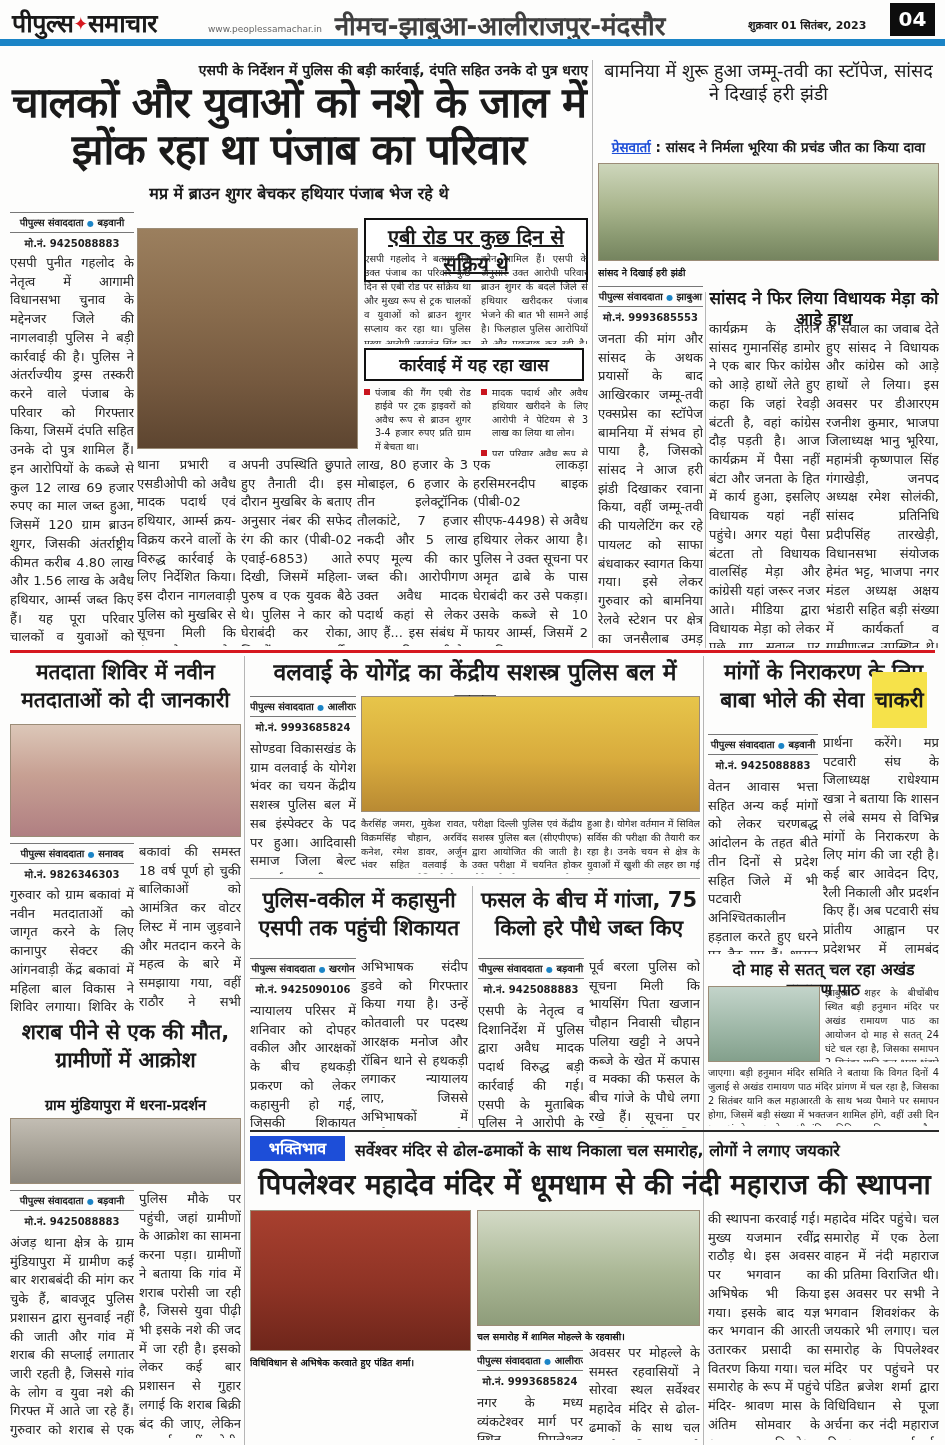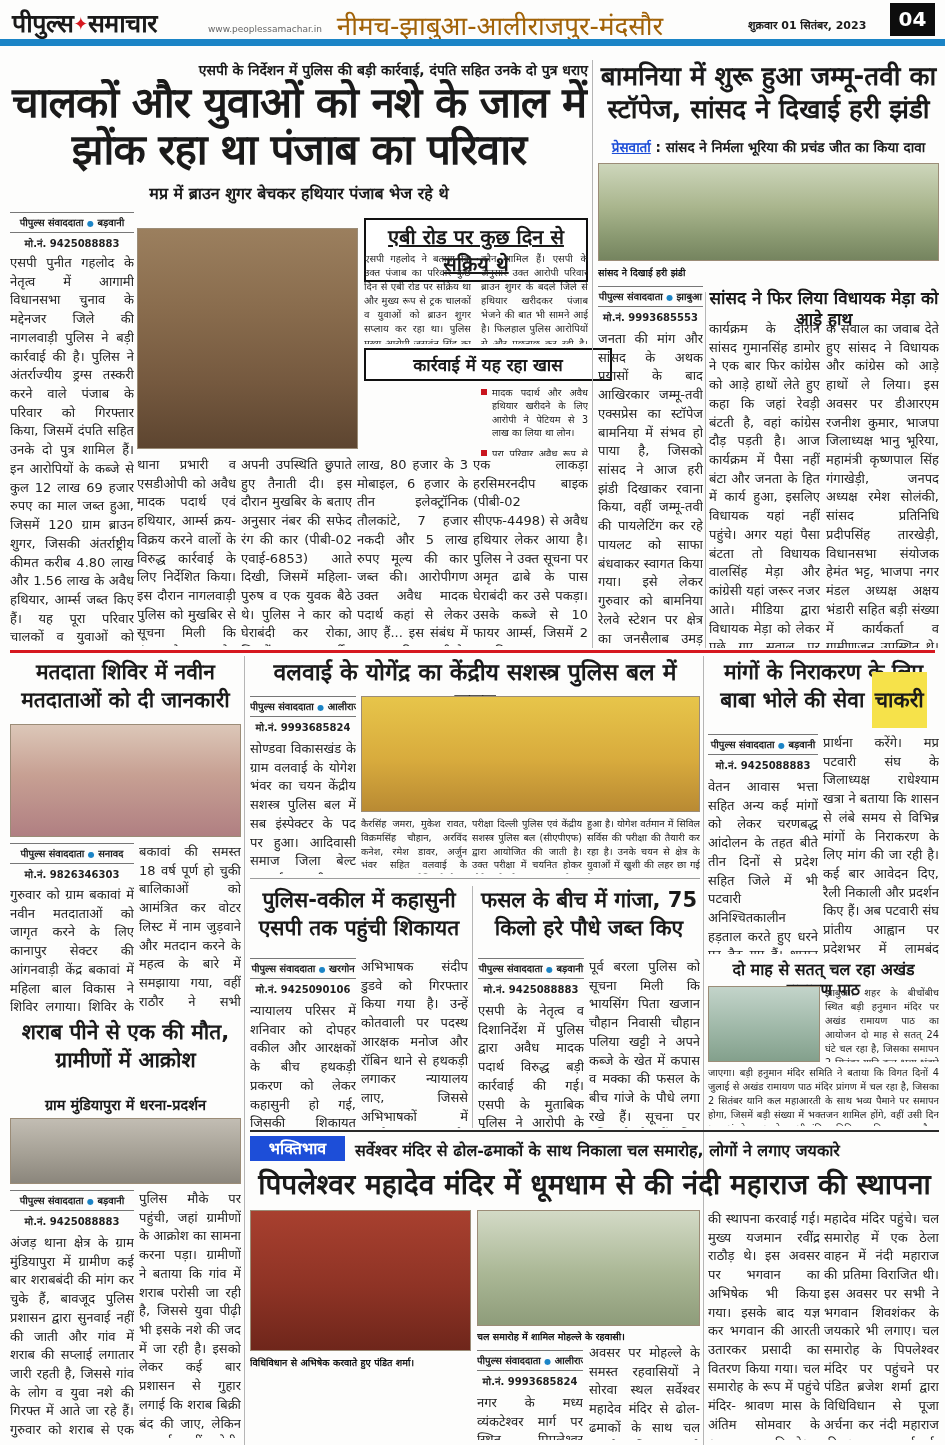--- a/index.html
+++ b/index.html
@@ -4,28 +4,28 @@
 <style>
   * { margin:0; padding:0; box-sizing:border-box; }
   body { background:#d9d9d9; font-family:"DejaVu Sans","Liberation Sans",sans-serif; }
   .page { position:relative; width:945px; height:1445px; margin:0 auto; background:#fdfdfc; overflow:hidden; color:#1a1a1a; }
   .abs { position:absolute; }
 
   
   .logo { font-size:25px; font-weight:700; letter-spacing:-0.5px; white-space:nowrap; }
   .logo .dia { color:#d6181f; font-size:18px; vertical-align:2px; }
   .website { font-size:9px; color:#666; }
-  .edition { color:#a16207; font-weight:400; font-size:26px; text-align:center; white-space:nowrap; }
+  .edition { color:#404040; font-weight:700; font-size:26px; text-align:center; white-space:nowrap; }
   .date { font-size:11px; font-weight:700; white-space:nowrap; }
   .pagenum { background:#0d0d0d; color:#fff; font-weight:800; font-size:20px; text-align:center; line-height:33px; }
   .bluebar { background:#1b84c6; }
 
   
   .h-main { font-size:42px; line-height:1.12; font-weight:800; text-align:center; letter-spacing:-1px; }
-  .h-lg   { font-size:26px; line-height:1.25; font-weight:700; text-align:center; }
+  .h-lg   { font-size:18px; line-height:1.25; font-weight:400; text-align:center; }
   .h-md   { font-size:21px; line-height:1.35; font-weight:800; text-align:center; }
   .h-one  { font-size:23px; line-height:1.3; font-weight:800; text-align:center; }
   .h-sm   { font-size:15.5px; line-height:1.25; font-weight:800; text-align:center; }
   .h-band { font-size:28px; line-height:1.2; font-weight:800; text-align:center; }
   .kicker { font-size:14px; font-weight:700; text-align:center; }
   .deck   { font-size:16px; font-weight:800; text-align:center; }
   .red-label { color:#1d4ed8;text-decoration:underline; }
   .hl { background:#f6e24a; padding:16px 3px; }
 
   
@@ -86,21 +86,25 @@
     <div class="phone">मो.नं. 9425088883</div>
   </div>
   <div class="col" style="left:10px;top:254px;width:124px;height:394px;">एसपी पुनीत गहलोद के नेतृत्व में आगामी विधानसभा चुनाव के मद्देनजर जिले की नागलवाड़ी पुलिस ने बड़ी कार्रवाई की है। पुलिस ने अंतर्राज्यीय ड्रग्स तस्करी करने वाले पंजाब के परिवार को गिरफ्तार किया, जिसमें दंपति सहित उनके दो पुत्र शामिल हैं। इन आरोपियों के कब्जे से कुल 12 लाख 69 हजार रुपए का माल जब्त हुआ, जिसमें 120 ग्राम ब्राउन शुगर, जिसकी अंतर्राष्ट्रीय कीमत करीब 4.80 लाख और 1.56 लाख के अवैध हथियार, आर्म्स जब्त किए हैं। यह पूरा परिवार चालकों व युवाओं को हाईवे पर अवैध मादक पदार्थ व हथियारों का कारोबार कर रहा था। इस मामले का खुलासा गुरुवार शाम 4 बजे प्रेसवार्ता में एसपी पुनीत गहलोद ने किया। इस दौरान एसपी गहलोद ने बताया कि पुलिस को लगातार सूचना मिल रही थी कि एबी रोड हाईवे पर ब्राउन शुगर व अवैध हथियारों की तस्करी की जा रही है।</div>
 
   <div class="photo ph-police" style="left:137px;top:228px;width:221px;height:221px;"></div>
 
   <div class="box-title" style="left:364px;top:218px;width:224px;font-size:20px;padding:3px 4px;text-decoration:underline;">एबी रोड पर कुछ दिन से सक्रिय थे</div>
   <div class="col" style="left:364px;top:252px;width:107px;height:92px;font-size:9.8px;">एसपी गहलोद ने बताया कि उक्त पंजाब का परिवार कुछ दिन से एबी रोड पर सक्रिय था और मुख्य रूप से ट्रक चालकों व युवाओं को ब्राउन शुगर सप्लाय कर रहा था। पुलिस मुख्य आरोपी जसवंत सिंह का रिमांड लेकर पूछताछ करेगी कि उक्त ब्राउन शुगर के परिवहन व सप्लाय में और कौन-</div>
   <div class="col" style="left:481px;top:252px;width:107px;height:92px;font-size:9.8px;">कौन शामिल हैं। एसपी के अनुसार उक्त आरोपी परिवार ब्राउन शुगर के बदले जिले से हथियार खरीदकर पंजाब भेजने की बात भी सामने आई है। फिलहाल पुलिस आरोपियों से और पूछताछ कर रही है। इस सफलता पर पुलिस टीम को पुरस्कृत किया जाएगा।</div>
 
-  <div class="box-title" style="left:364px;top:348px;width:248px;font-size:17px;padding:3px 8px;">कार्रवाई में यह रहा खास</div>
+  <div class="box-title" style="left:364px;top:348px;width:220px;font-size:17px;padding:3px 8px;">कार्रवाई में यह रहा खास</div>
+  <div class="abs" style="left:364px;top:386px;width:107px;height:70px;overflow:hidden;">
+    <div class="bullet">पंजाब की गैंग एबी रोड हाईवे पर ट्रक ड्राइवरों को अवैध रूप से ब्राउन शुगर 3-4 हजार रुपए प्रति ग्राम में बेचता था।</div>
+
+  </div>
   <div class="abs" style="left:481px;top:386px;width:107px;height:70px;overflow:hidden;">
     <div class="bullet">मादक पदार्थ और अवैध हथियार खरीदने के लिए आरोपी ने पेटियम से 3 लाख का लिया था लोन।</div>
     <div class="bullet">पूरा परिवार अवैध रूप से ड्रग्स के साथ-साथ अवैध हथियार का हाईवे पर करता था सौदा।</div>
   </div>
 
   <div class="col" style="left:137px;top:456px;width:99px;height:190px;">थाना प्रभारी व एसडीओपी को अवैध मादक पदार्थ एवं हथियार, आर्म्स क्रय-विक्रय करने वालों के विरुद्ध कार्रवाई के लिए निर्देशित किया। इस दौरान नागलवाड़ी पुलिस को मुखबिर से सूचना मिली कि पंजाब के कुछ लोग ब्राउन शुगर व हथियार लेकर एबी रोड हाईवे से निकलने वाले हैं। सूचना पर पुलिस टीम ने अमृत ढाबे के पास नाकाबंदी कर</div>
   <div class="col" style="left:241px;top:456px;width:111px;height:190px;">अपनी उपस्थिति छुपाते हुए तैनाती दी। इस दौरान मुखबिर के बताए अनुसार नंबर की सफेद रंग की कार (पीबी-02 एवाई-6853) आते दिखी, जिसमें महिला-पुरुष व एक युवक बैठे थे। पुलिस ने कार को घेराबंदी कर रोका, जिसमें 51 वर्षीय जसवंतसिंह पिता वेद प्रकाशसिंह रंधावा जाट सिख और उसकी पत्नी राजविन्दर कौर, उनका पुत्र 25 वर्षीय अशंदीपसिंह पिता जसवंतसिंह रंधावा सभी निवासी ग्राम चेन्दनके थाना मेहता जिला अमृतसर (पंजाब) को पकड़ा। उनकी तलाशी लेने पर 120 ग्राम ब्राऊन शुगर कीमत 4.80</div>
   <div class="col" style="left:357px;top:456px;width:111px;height:190px;">लाख, 80 हजार के 3 मोबाइल, 6 हजार के तीन इलेक्ट्रॉनिक तौलकांटे, 7 हजार नकदी और 5 लाख रुपए मूल्य की कार जब्त की। आरोपीगण उक्त अवैध मादक पदार्थ कहां से लेकर आए हैं... इस संबंध में पूछताछ की जा रही है। पुलिस ने आरोपियों के कब्जे से ब्राऊन शुगर, कार, तौलकांटे, मोबाइल आदि जब्तकर धारा 8-21 एनडीपीएस एक्ट के तहत अपराध पंजीबद्ध कर विवेचना में लिया, वहीं इस दौरान मुखबिर द्वारा सूचना प्राप्त हुई कि जो आरोपी पुलिस ने पकड़े हैं, उनका</div>
   <div class="col" style="left:473px;top:456px;width:115px;height:190px;">एक लाकड़ा हरसिमरनदीप बाइक (पीबी-02 सीएफ-4498) से अवैध हथियार लेकर आया है। पुलिस ने उक्त सूचना पर अमृत ढाबे के पास घेराबंदी कर उसे पकड़ा। उसके कब्जे से 10 फायर आर्म्स, जिसमें 2 नग पिस्टल (50 हजार रुपए), 1 नग रिवॉल्वर (25 हजार), 7 नग देशी 12 बोर कट्टे (70 हजार), 5 नग जिन्दा कारतूस (1 हजार रुपए) और 50 हजार रुपए मूल्य की बाइक जब्त की। आरोपी से कुल 2 लाख 6 हजार रुपए का माल जब्त किया।</div>
 

